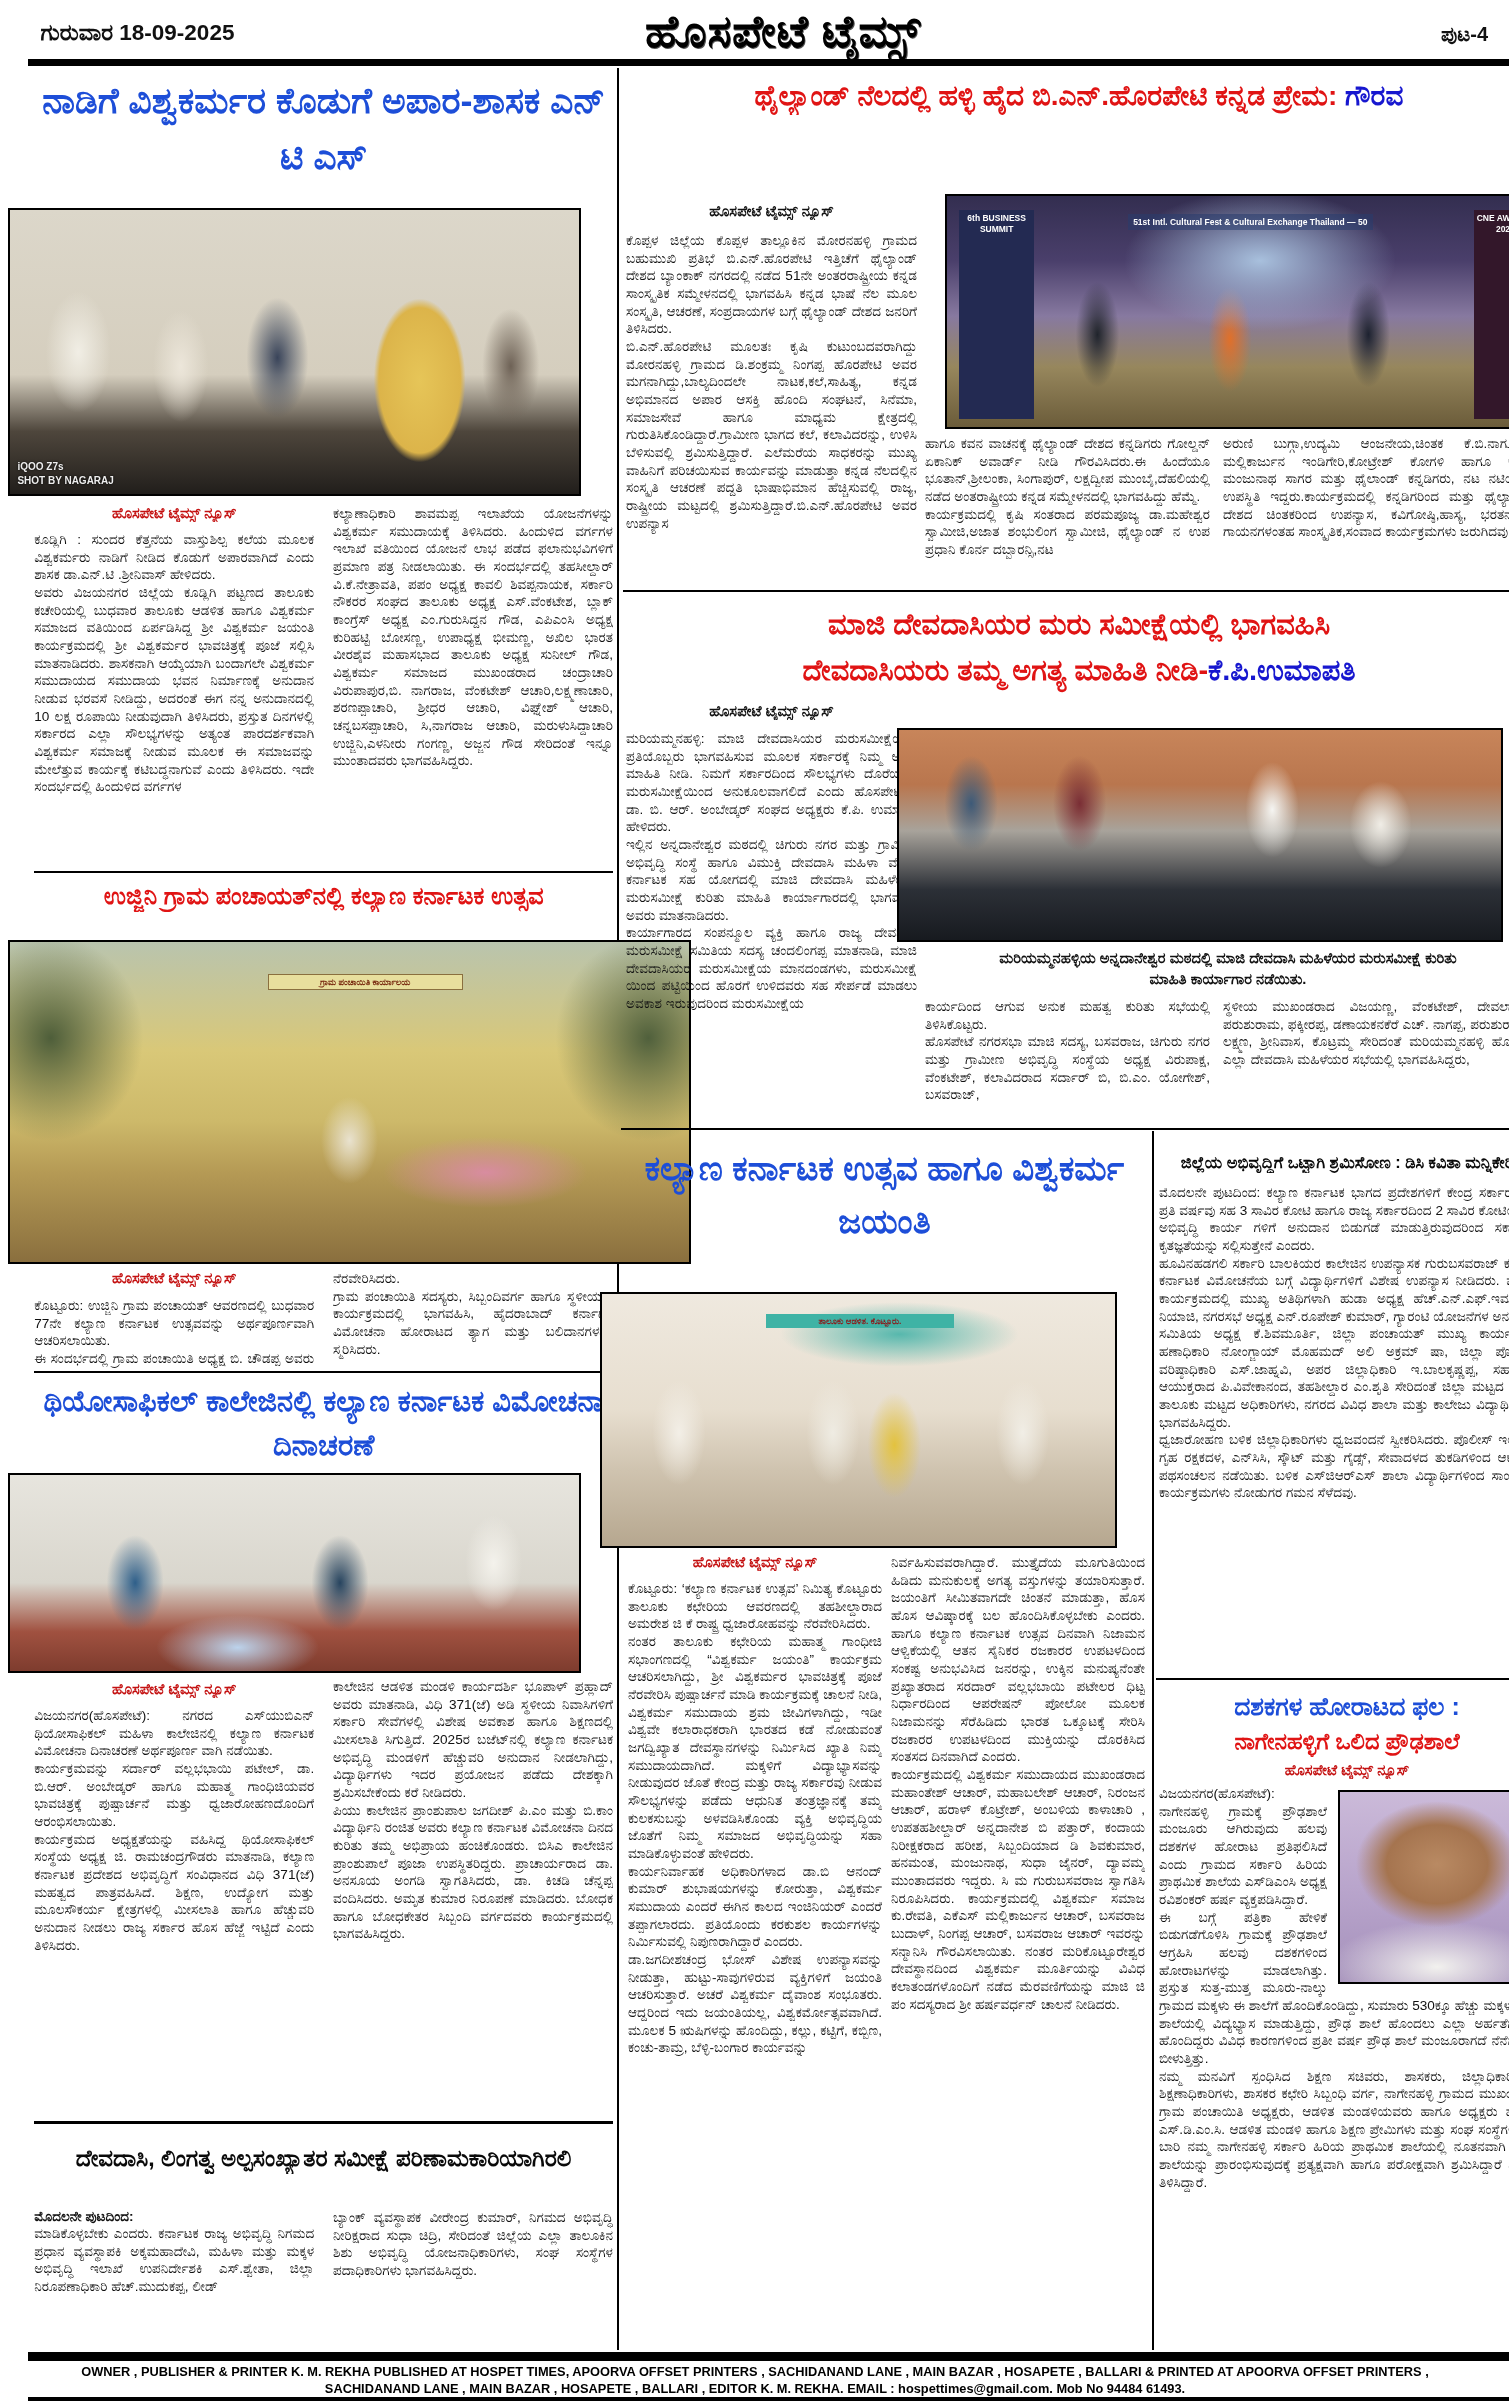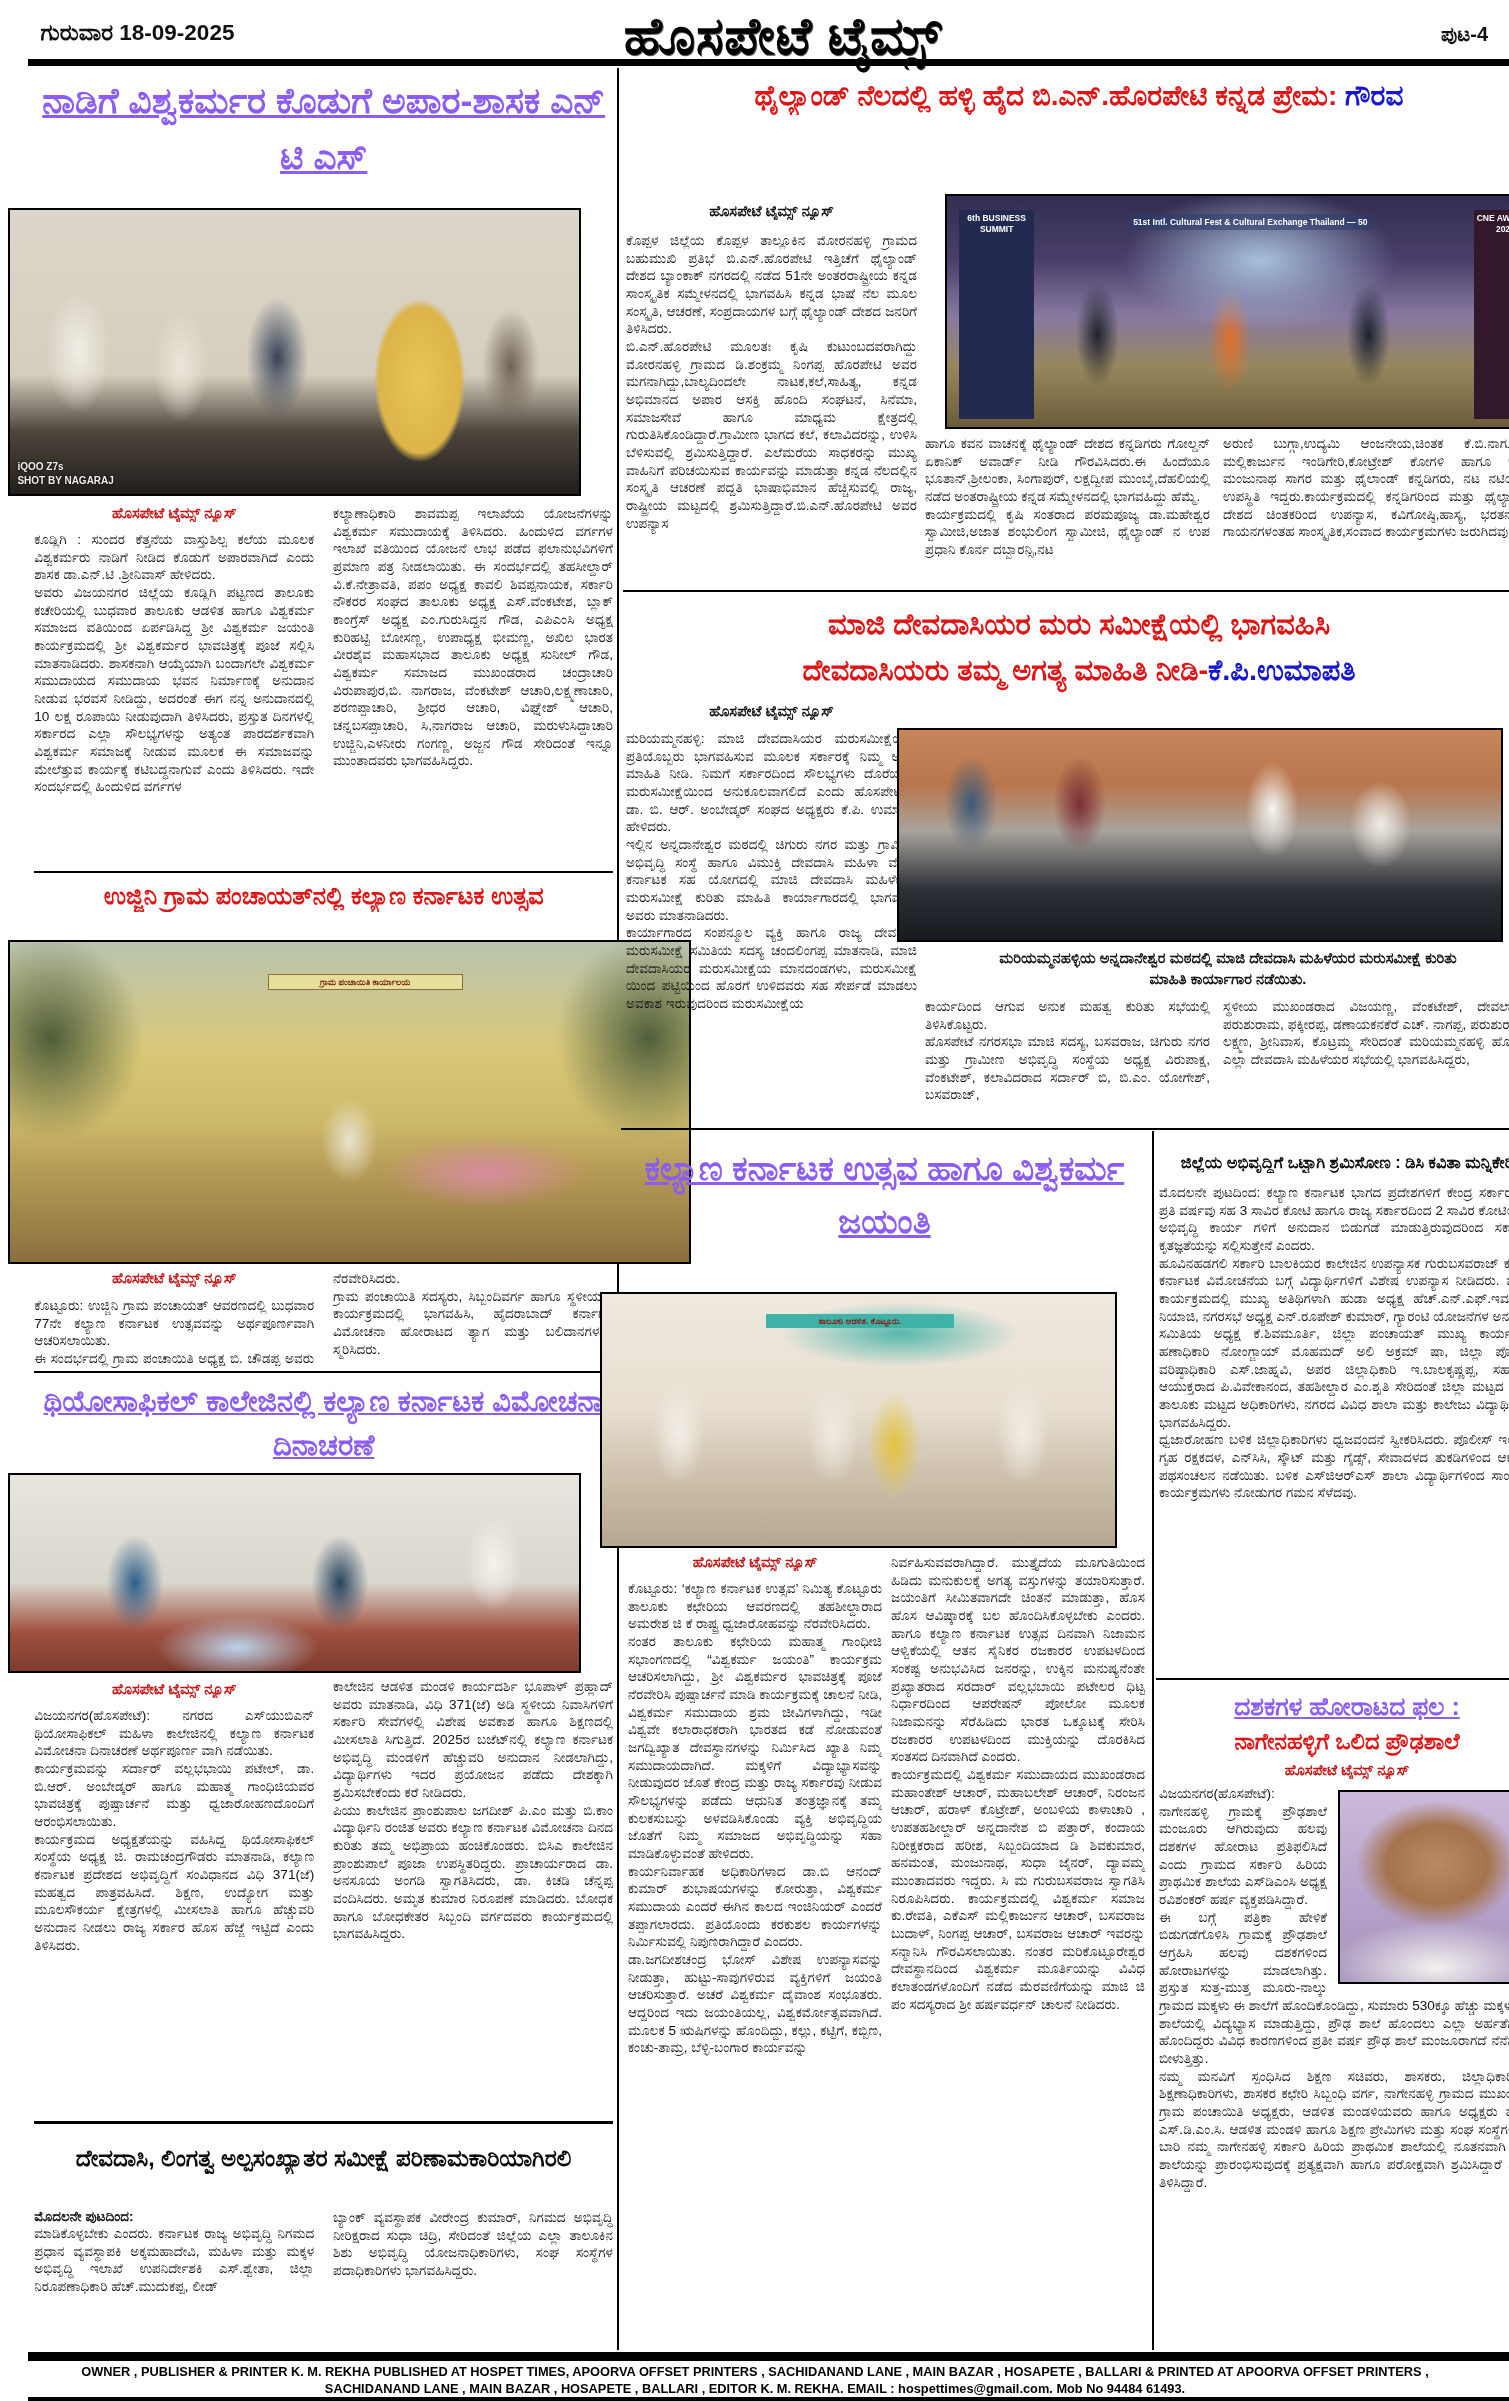--- a/index.html
+++ b/index.html
@@ -6,21 +6,21 @@
   #page{position:relative;width:1510px;height:2401px;background:#ffffff;
         font-family:"Liberation Sans","DejaVu Sans",sans-serif;color:#111;overflow:hidden;}
   .abs{position:absolute;margin-left:28px;}
   .rule{background:#000;}
   .just{text-align:justify;white-space:pre-line;overflow:hidden;
         font-size:13.6px;line-height:1.3;letter-spacing:0;}
   .byline{font-weight:bold;text-align:center;font-size:14.7px;overflow:hidden;white-space:nowrap;}
   .byline.red{color:#c41111;}
   .byline.blk{color:#111;}
   .hl{font-weight:bold;text-align:center;line-height:1.35;overflow:hidden;}
-  .hl.blue{color:#8b5cf6;text-decoration:underline;}
+  .hl.blue{color:#1d4ed8;}
   .hl.red{color:#e01414;}
   .hl.blk{color:#0a0a0a;}
   .hl .blue{color:#1717cf;}
   .hl .red{color:#e01414;}
   .photo{border:2.3px solid #000;box-sizing:border-box;position:absolute;overflow:hidden;}
   .caption{font-weight:bold;text-align:center;font-size:14.7px;line-height:1.45;white-space:pre-line;overflow:hidden;}
   .wm{position:absolute;left:7.7px;bottom:6.2px;color:#eee;font-size:10px;line-height:1.4;
       text-shadow:0 0 2.3px #000;white-space:pre-line;font-weight:bold;}
   .pbanner{position:absolute;color:#fff;font-size:8.5px;font-weight:bold;text-align:center;
            overflow:hidden;line-height:1.3;}
@@ -60,21 +60,21 @@
     radial-gradient(170px 46px at 58% 16%, #57b8ad 0%, rgba(0,0,0,0) 70%),
     radial-gradient(43px 85px at 15% 55%, #f3efe7 0%, rgba(0,0,0,0) 62%),
     radial-gradient(43px 85px at 45% 55%, #efece3 0%, rgba(0,0,0,0) 62%),
     radial-gradient(43px 85px at 57% 60%, #e3c23e 0%, rgba(0,0,0,0) 62%),
     radial-gradient(43px 85px at 82% 55%, #f1eee6 0%, rgba(0,0,0,0) 62%),
     linear-gradient(180deg,#efe9df 0%,#e7decf 46%,#cfc3af 70%,#b6a78f 100%); padding-left: 20px;}
   .ph7{background:
     radial-gradient(58% 46% at 50% 38%, #b98a63 0%, #a5744f 45%, rgba(0,0,0,0) 72%),
     radial-gradient(70% 30% at 50% 92%, #f2f1ee 0%, rgba(0,0,0,0) 80%),
     linear-gradient(180deg,#cbbad9 0%,#b9a5cc 50%,#a591bb 100%);}
-  .masthead{font-weight:900;font-size:52px;color:#000;letter-spacing:0.8px;
+  .masthead{font-weight:900;font-size:45px;color:#000;letter-spacing:0.8px;
             text-shadow:0.8px 0.8px 0 #555;white-space:nowrap;}
   .hdr-side{font-weight:bold;font-size:22.5px;white-space:nowrap;}
   .footer-line{position:absolute;left:0;width:1510px;text-align:center;font-weight:bold;
                font-size:12.8px;color:#000;white-space:nowrap;overflow:hidden;}
   .s-photo-float{float:right;width:198px;height:194px;margin:4.6px 0 6.2px 11px;}
   .bold-lead{font-weight:bold;}
 </style>
 </head>
 <body>
 

